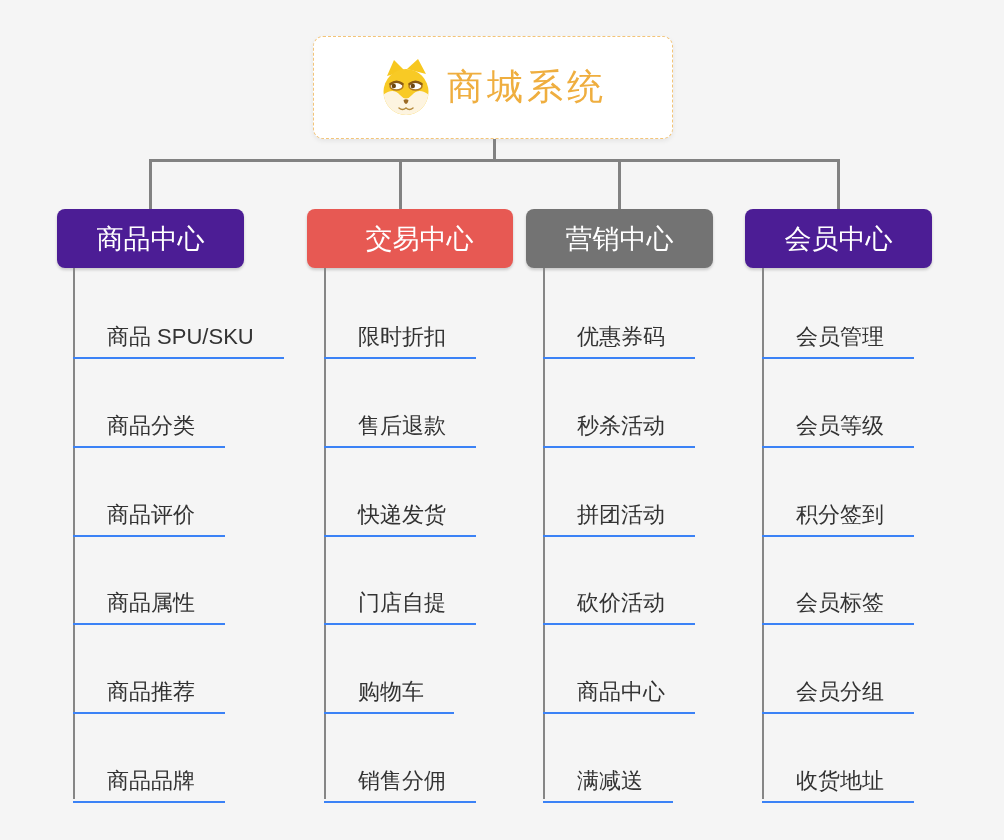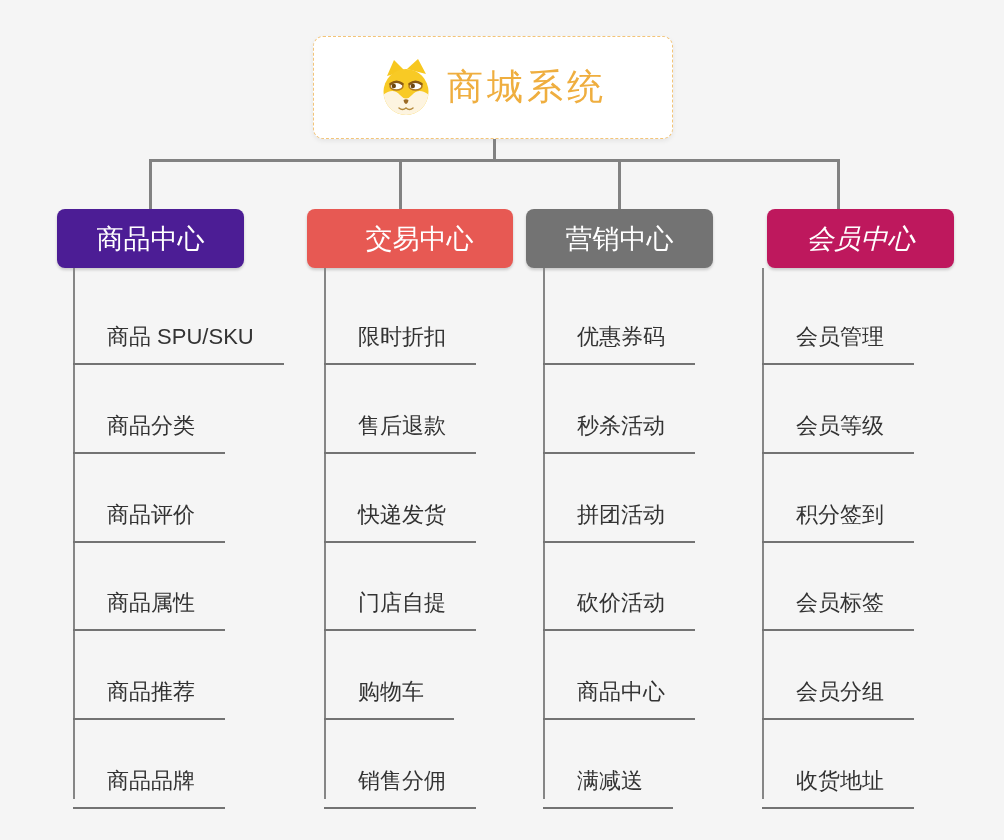--- a/index.html
+++ b/index.html
@@ -46,22 +46,22 @@
     box-shadow:0 2px 3px rgba(0,0,0,.18);
     white-space:nowrap;
     cursor:default;
   }
 
   
   .col{position:absolute;top:268px;width:300px;height:533px;}
   .leaf{
     position:absolute;left:0;
     height:32px;line-height:31px;
-    padding:0 30px 10px 34px;
-    border-bottom:2px solid #737373;
+    padding:0 30px 4px 34px;
+    border-bottom:2px solid #3b82f6;
     font-size:22px;color:#333333;
     white-space:nowrap;width:max-content;
     cursor:default;
   }
   .r0{top:53px}.r1{top:142px}.r2{top:231px}.r3{top:319px}.r4{top:408px}.r5{top:497px}
 </style>
 </head>
 <body>
 
 <div class="canvas">
@@ -94,21 +94,21 @@
   <div class="tree-line" style="left:493px;top:139px;width:3px;height:21px;"></div>
   <div class="tree-line" style="left:149px;top:159px;width:691px;height:3px;"></div>
   <div class="tree-line" style="left:149px;top:159px;width:3px;height:50px;"></div>
   <div class="tree-line" style="left:399px;top:159px;width:3px;height:50px;"></div>
   <div class="tree-line" style="left:618px;top:159px;width:3px;height:50px;"></div>
   <div class="tree-line" style="left:837px;top:159px;width:3px;height:50px;"></div>
 
   <div class="branch" style="left: 57px; background: #4c1d95;">商品中心</div>
   <div class="branch" style="left: 307px; background: rgb(231, 89, 83); padding-left: 19px;">交易中心</div>
   <div class="branch" style="left: 526px; background: #737373;">营销中心</div>
-  <div class="branch" style="left: 767px; background: #be185d; font-style: italic;">会员中心</div>
+  <div class="branch" style="left: 745px; background: #4c1d95;">会员中心</div>
 
   <div class="col" style="left:73px">
     <div class="vline"></div>
     <div class="leaf r0">商品 SPU/SKU</div>
     <div class="leaf r1">商品分类</div>
     <div class="leaf r2">商品评价</div>
     <div class="leaf r3">商品属性</div>
     <div class="leaf r4">商品推荐</div>
     <div class="leaf r5">商品品牌</div>
   </div>

